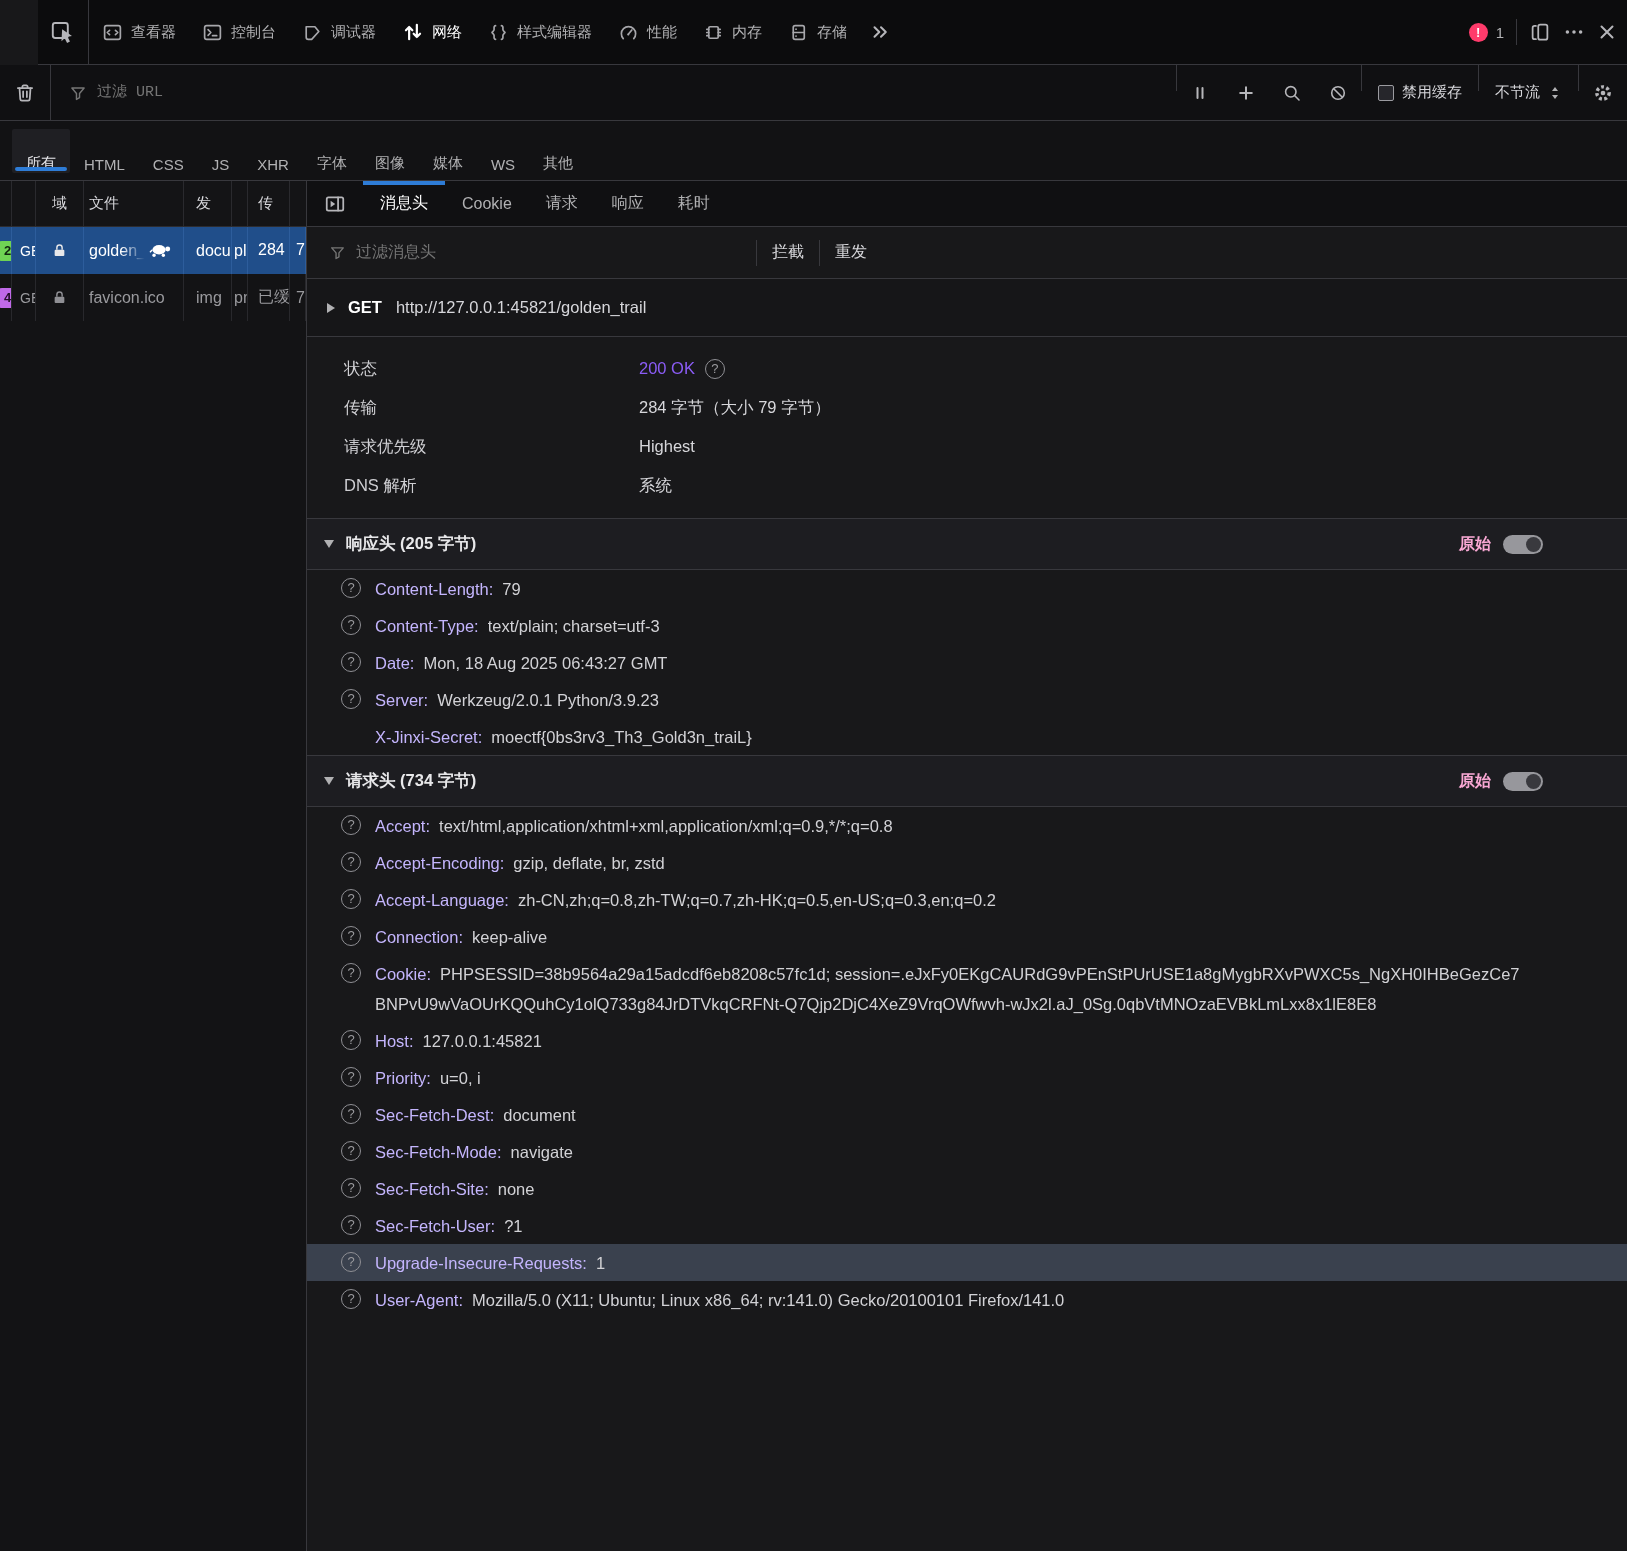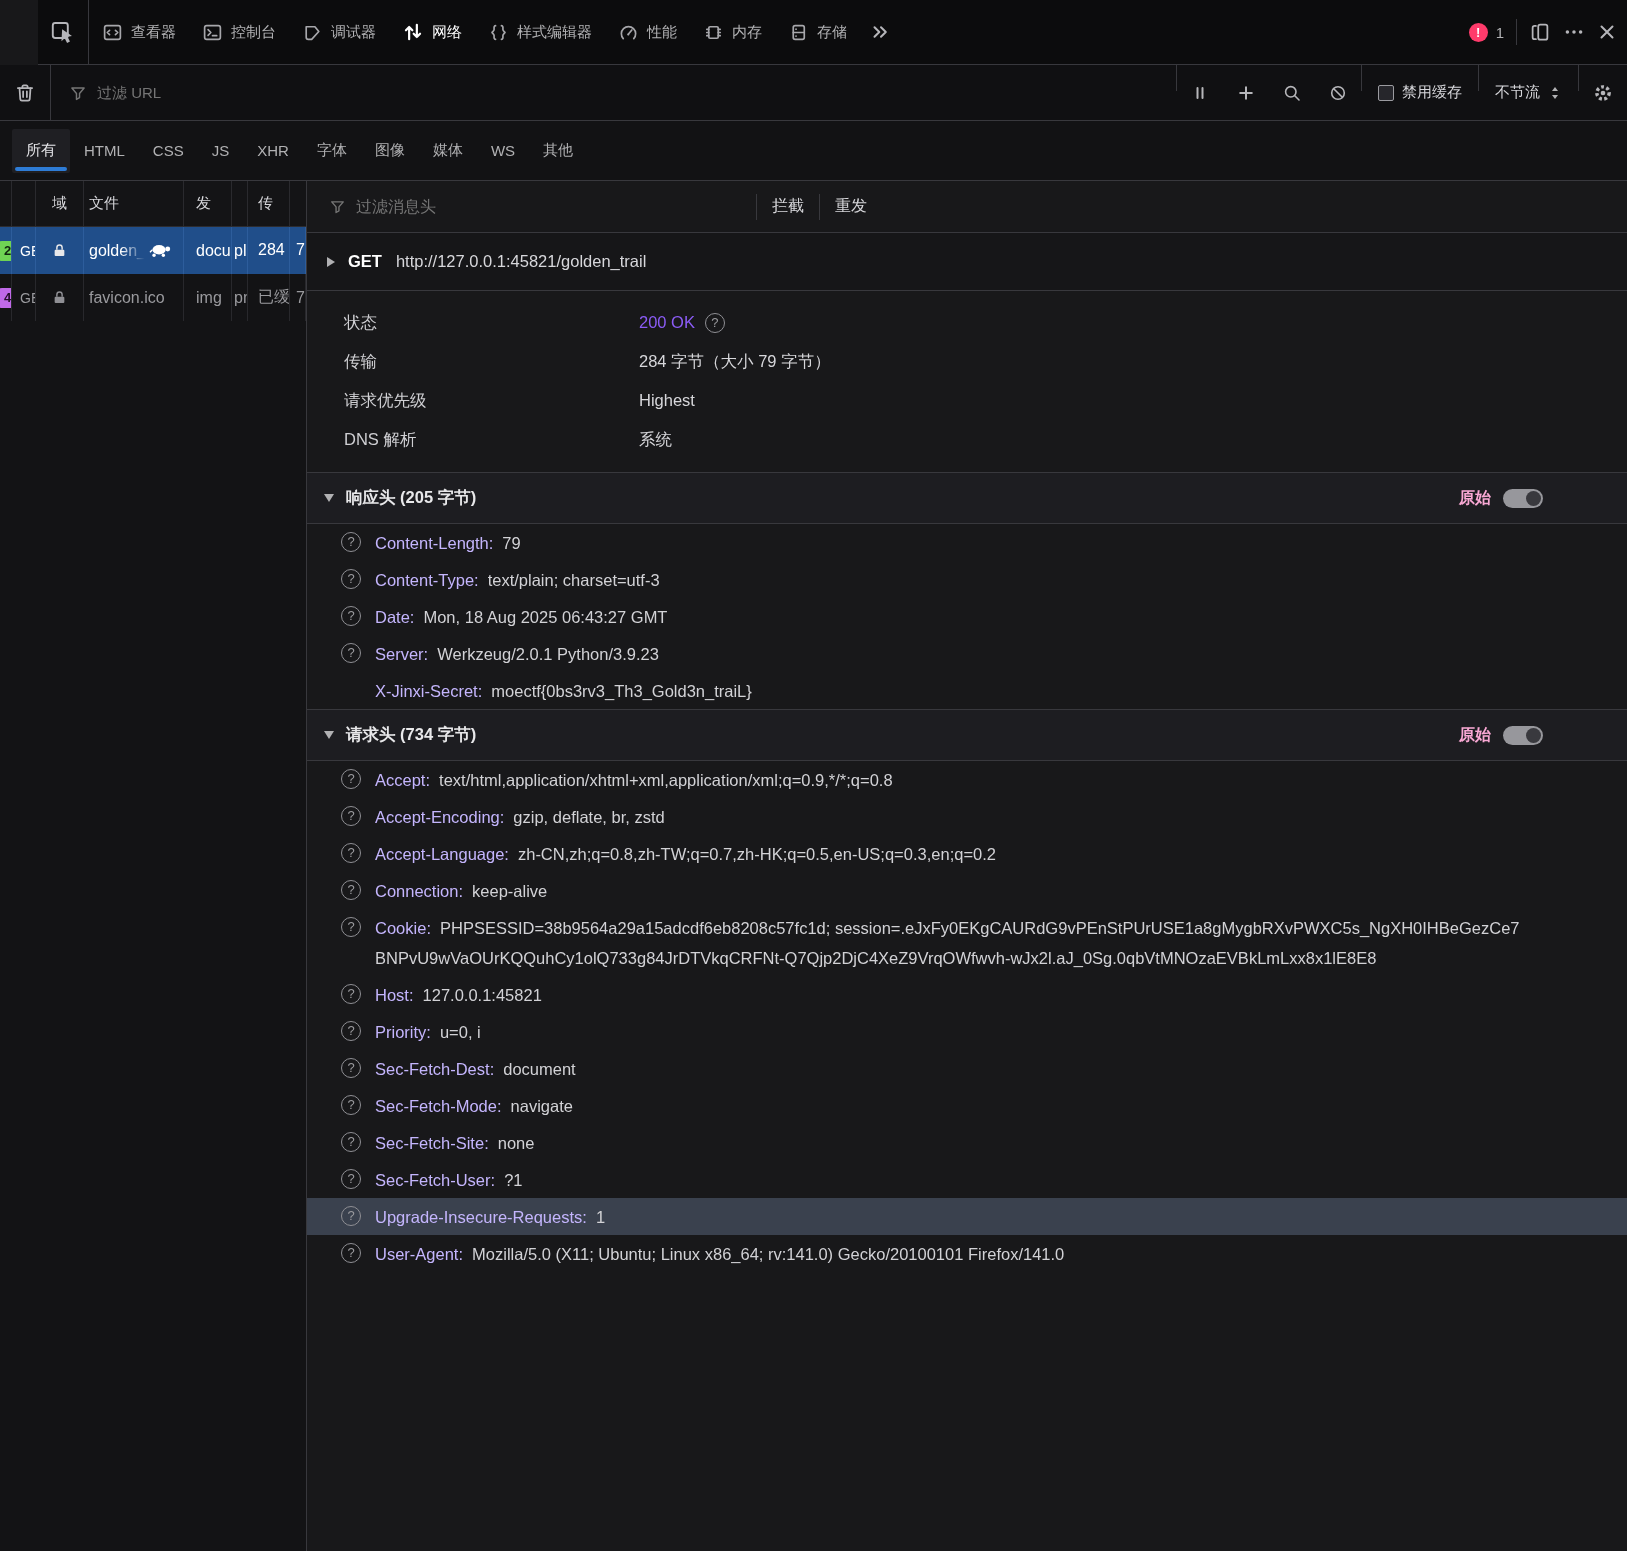--- a/index.html
+++ b/index.html
@@ -22,30 +22,30 @@
   .tool-tab .ticon { color:#a7a7ab; }
   .tool-tab.active { color:#ffffff; }
   .tool-tab.active .ticon { color:#ffffff; }
   .t1-right { margin-left:auto; display:flex; align-items:center; gap:12px; padding-right:10px; }
   .err-badge { width:19px; height:19px; border-radius:50%; background:#ff3b6b; color:#fff; font-weight:bold; font-size:13px; display:flex; align-items:center; justify-content:center; }
   .err-count { color:#b1b1b3; margin-left:-4px; }
 
   .toolbar2 { height:56px; background:#101012; border-bottom:1px solid #38383d; display:flex; align-items:center; }
   .trashbtn { width:50px; height:100%; }
   .t2-filter { display:flex; align-items:center; gap:10px; padding-left:18px; flex:1; }
-  .flt-input { background:transparent; border:none; outline:none; color:#14b8a6; font-size:15px; width:420px; font-family:Liberation Sans, sans-serif; }
+  .flt-input { background:transparent; border:none; outline:none; color:#14b8a6; font-size:15px; width:420px; font-family:Liberation Mono, monospace; }
   .flt-input::placeholder { color:#757575; }
   .t2-right { display:flex; margin-left:auto; height:100%; }
   .t2-right .iconbtn { padding:0 13px; height:100%; }
   .cache-group, .throttle { display:flex; align-items:center; gap:8px; padding:0 16px; color:#d7d7db; }
   .cbx { width:16px; height:16px; border:1.5px solid #9b9ba0; border-radius:2px; background:#26262b; }
   .gearbtn { padding:0 16px; }
 
   .filter-tabs { height:60px; background:#121214; border-bottom:1px solid #38383d; display:flex; align-items:center; padding-left:12px; }
-  .ftab { position:relative; height:44px; margin-top:0; display:flex; align-items:center; padding:0 14px; color:#b1b1b3; border-radius:2px; }
+  .ftab { position:relative; height:44px; margin-top:0; display:flex; align-items:flex-end; padding:0 14px; color:#b1b1b3; border-radius:2px; }
   .ftab.active { color:#e4e4e8; background:#1f1f23; }
   .ftab.active::after { content:""; position:absolute; left:3px; right:3px; bottom:2px; height:4px; border-radius:2px; background:#2e7cd6; }
 
   
   .main { display:flex; height:1387px; }
 
   
   .reqlist { width:307px; border-right:1px solid #38383d; background:#131315; display:flex; flex-direction:column; flex:none; }
   .rl-header { height:46px; display:flex; background:#141416; border-bottom:1px solid #2c2c30; color:#d7d7db; }
   .rc { height:100%; display:flex; align-items:center; border-right:1px solid #2a2a2e; overflow:hidden; flex:none; white-space:nowrap; }
@@ -420,20 +420,46 @@
         </div>
       <div class="rc c8">
           <span>7</span>
         </div>
     </div>
 
     <div class="rl-body"></div>
   </div>
 
   <div class="details">
+    <div class="d-tabs">
+      <div class="iconbtn panebtn">
+        <span>
+            <svg class="ic" width="22" height="22" viewBox="0 0 20 20">
+              <rect x="2.5" y="4" width="15" height="12" rx="1.5"></rect>
+              <path d="M12.8 4v12"></path>
+              <path fill="currentColor" stroke="none" d="M6 7.1 10.2 10 6 12.9z"></path>
+            </svg>
+          </span>
+      </div>
+      <div class="dtab active">
+          <span>消息头</span>
+        </div>
+      <div class="dtab">
+          <span>Cookie</span>
+        </div>
+      <div class="dtab">
+          <span>请求</span>
+        </div>
+      <div class="dtab">
+          <span>响应</span>
+        </div>
+      <div class="dtab">
+          <span>耗时</span>
+        </div>
+    </div>
 
     <div class="d-filter">
       <span>
           <svg class="ic" width="17" height="17" viewBox="0 0 20 20">
             <path d="M3.2 4.5h13.6l-5.1 6v4.6l-3.4 2v-6.6z"></path>
           </svg>
         </span>
       <input class="flt-input" placeholder="过滤消息头" style="">
       <div class="vsep-s"></div>
       <span class="txtbtn">拦截</span>

